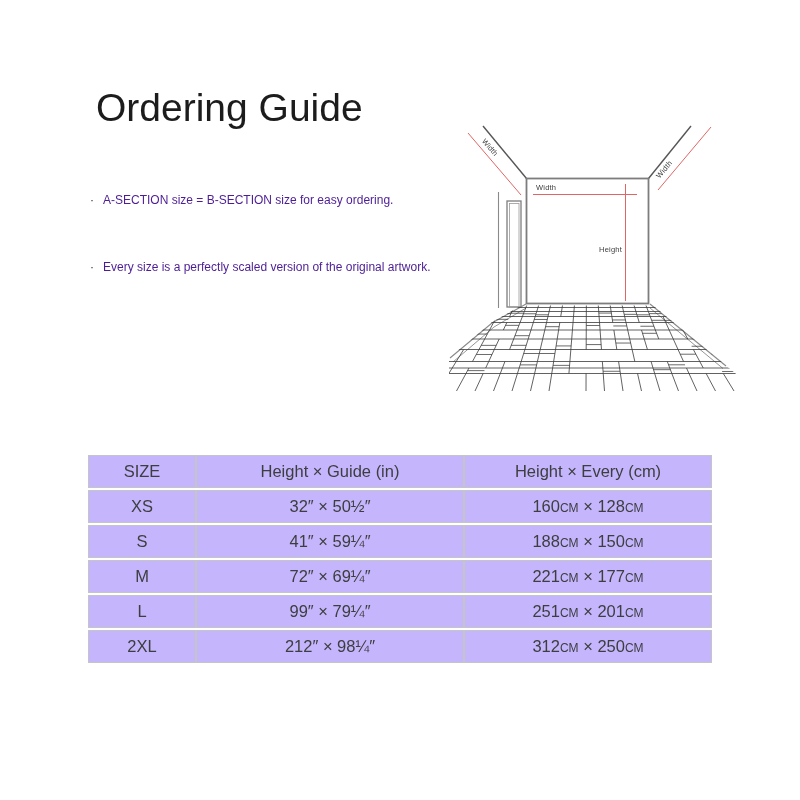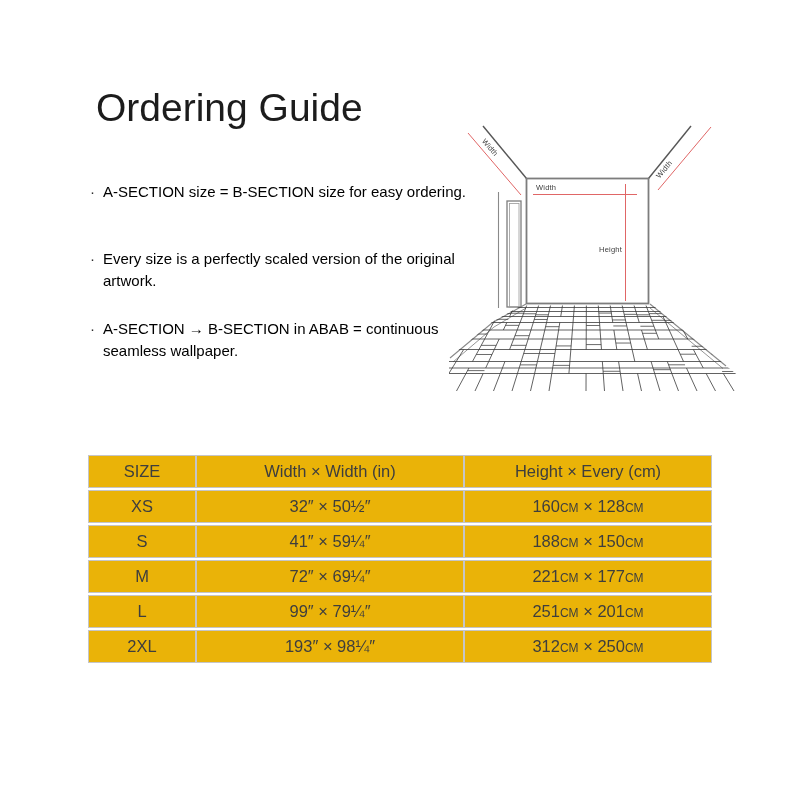--- a/index.html
+++ b/index.html
@@ -1,43 +1,42 @@
 <!DOCTYPE html>
 <html><head>
 <meta charset="utf-8">
 <style>
   html,body{margin:0;padding:0;background:#fff;}
   body{width:800px;height:800px;position:relative;font-family:"Liberation Sans","DejaVu Sans",sans-serif;color:#2e2e2e;}
   .canvas{position:absolute;left:0;top:0;width:800px;height:800px;background:#fff;overflow:hidden;}
   .title{position:absolute;left:96px;top:86px;margin:0;font-size:39px;font-weight:400;color:#1c1c1c;letter-spacing:0;}
-  .notes{position:absolute;left:90px;top:181px;width:380px;margin:0;padding:0;list-style:none;font-size:15px;line-height:22.5px;color:#000000;}
+  .notes{position:absolute;left:90px;top:189px;width:380px;margin:0;padding:0;list-style:none;font-size:12px;line-height:22.5px;color:#4c1d95;}
   .notes li{position:relative;padding-left:13px;}
   .notes li::before{content:"\00B7";position:absolute;left:0;top:0;color:#2e2e2e;}
   .notes li.n1{margin-bottom:44px;}
-  .notes li.n2{margin-bottom:25px;}
+  .notes li.n2{margin-bottom:14px;}
   .diagram{position:absolute;left:430px;top:95px;width:315px;height:310px;}
   .diagram text{font-family:"Liberation Sans","DejaVu Sans",sans-serif;font-size:7.5px;fill:#3d3d3d;letter-spacing:.2px;}
   .wall-line{stroke:#7d7d7d;fill:none;}
   .thin-line{stroke:#8a8a8a;fill:none;}
   .accent{stroke:#e06666;stroke-width:1;fill:none;}
   .size-table{position:absolute;left:88px;top:453px;border-collapse:separate;border-spacing:0 2px;font-size:16.5px;color:#3e3e3e;table-layout:fixed;}
-  .size-table th,.size-table td{background:#eab308;border:1px solid #c5c5c8;text-align:center;vertical-align:middle;font-weight:400;padding:0;height:31px;overflow:hidden;}
+  .size-table th,.size-table td{background:#c4b5fd;border:1px solid #c5c5c8;text-align:center;vertical-align:middle;font-weight:400;padding:0;height:31px;overflow:hidden;}
   .size-table td.cm{font-variant:small-caps;}
 </style>
 </head>
 <body>
 
 <div class="canvas">
 
   <h1 class="title">Ordering Guide</h1>
 
   <ul class="notes">
     <li class="n1">A-SECTION size = B-SECTION size for easy ordering.</li>
     <li class="n2">Every size is a perfectly scaled version of the original artwork.</li>
-    <li class="n3">A-SECTION → B-SECTION in ABAB = continuous seamless wallpaper.</li>
   </ul>
 
   <svg class="diagram" viewBox="430 95 315 310">
     <defs>
       <clipPath id="floorClip">
         <polygon points="526,303 650,303 757,391 449,391 449,358 492,322"></polygon>
       </clipPath>
     </defs>
 
     <line x1="526.5" y1="178.5" x2="483" y2="126" stroke="#565656" stroke-width="1.4"></line>
@@ -282,21 +281,21 @@
 
   <table class="size-table">
     <colgroup>
         <col style="width:108px">
         <col style="width:268px">
         <col style="width:248px">
       </colgroup>
     <thead>
       <tr>
         <th>SIZE</th>
-        <th>Width × Width (in)</th>
+        <th>Height × Guide (in)</th>
         <th>Height × Every (cm)</th>
       </tr>
     </thead>
     <tbody>
       <tr>
         <td>XS</td>
         <td>32″ × 50½″</td>
         <td class="cm">160cm × 128cm</td>
       </tr>
       <tr>
@@ -309,19 +308,19 @@
         <td>72″ × 69¼″</td>
         <td class="cm">221cm × 177cm</td>
       </tr>
       <tr>
         <td>L</td>
         <td>99″ × 79¼″</td>
         <td class="cm">251cm × 201cm</td>
       </tr>
       <tr>
         <td>2XL</td>
-        <td>193″ × 98¼″</td>
+        <td>212″ × 98¼″</td>
         <td class="cm">312cm × 250cm</td>
       </tr>
     </tbody>
   </table>
 
 </div>
 
 </body></html>

